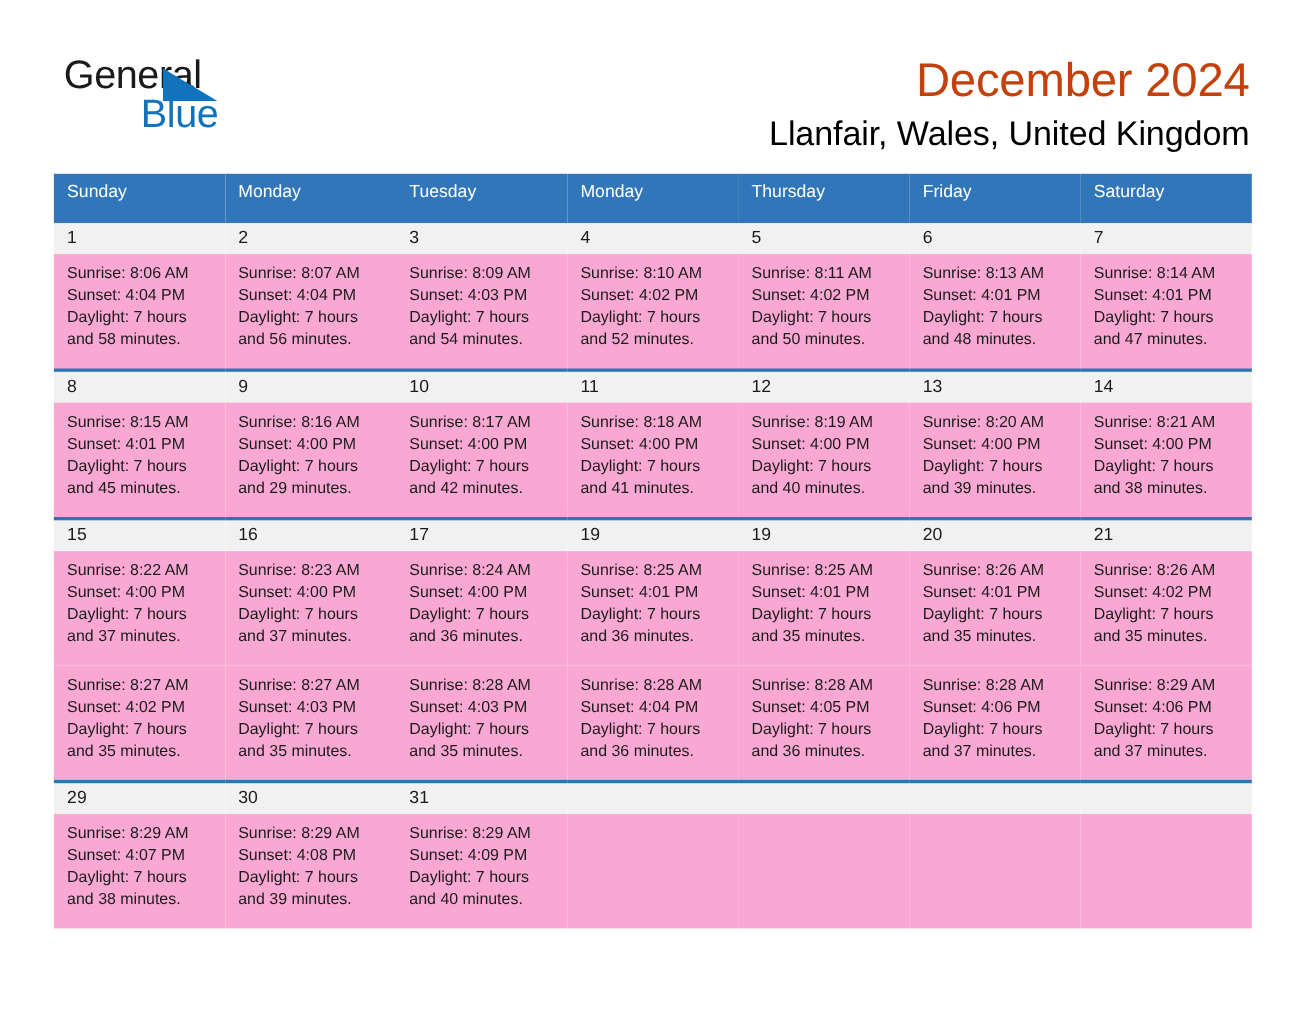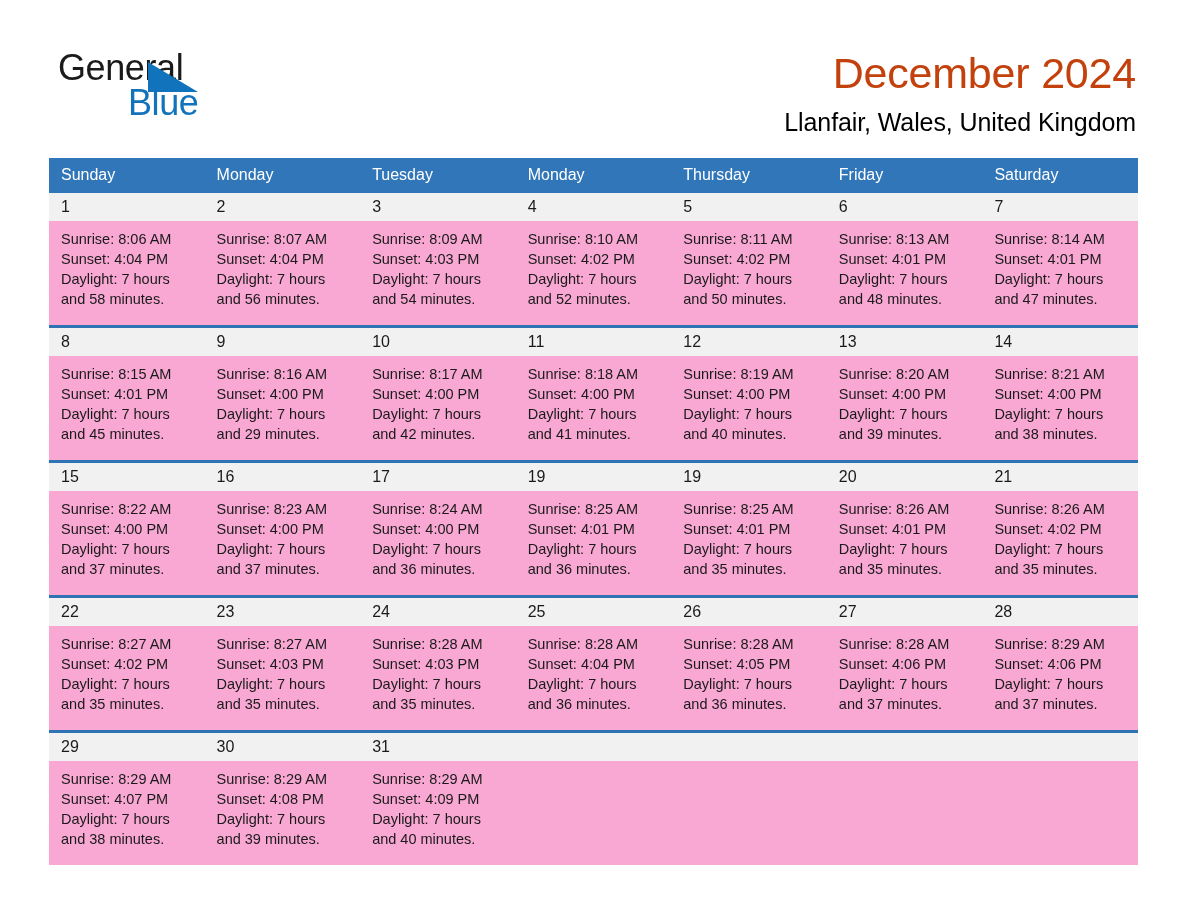--- a/index.html
+++ b/index.html
@@ -67,21 +67,21 @@
     text-align: right;
   }
   .month-title {
     font-size: 43px;
     line-height: 50px;
     font-weight: 400;
     color: #c2410c;
     letter-spacing: -0.2px;
   }
   .location-title {
-    font-size: 25px;
+    font-size: 31px;
     line-height: 32px;
     font-weight: 400;
     color: #000000;
     margin-top: 8px;
     letter-spacing: -0.1px;
   }
 
   
   .calendar {
     position: absolute;
@@ -93,21 +93,21 @@
     width: 1089px;
     border-collapse: collapse;
     table-layout: fixed;
   }
   table.cal th {
     background: #3076b8;
     color: #ffffff;
     font-size: 16px;
     font-weight: 400;
     text-align: left;
-    padding: 8px 0 9px 12px;
+    padding: 8px 0 19px 12px;
     height: 20px;
     box-sizing: border-box;
   }
   .daynum-row td {
     background: #f1f1f1;
     border-top: 3px solid #2e74b5;
     font-size: 16px;
     color: #1a1a1a;
     padding: 5px 0 5px 12px;
     height: 18px;
@@ -328,29 +328,20 @@
             <div class="detail-line">and 35 minutes.</div>
           </td>
           <td>
             <div class="detail-line">Sunrise: 8:26 AM</div>
             <div class="detail-line">Sunset: 4:02 PM</div>
             <div class="detail-line">Daylight: 7 hours</div>
             <div class="detail-line">and 35 minutes.</div>
           </td>
         </tr>
 
-        <tr class="daynum-row">
-          <td>22</td>
-          <td>23</td>
-          <td>24</td>
-          <td>25</td>
-          <td>26</td>
-          <td>27</td>
-          <td>28</td>
-        </tr>
         <tr class="detail-row">
           <td>
             <div class="detail-line">Sunrise: 8:27 AM</div>
             <div class="detail-line">Sunset: 4:02 PM</div>
             <div class="detail-line">Daylight: 7 hours</div>
             <div class="detail-line">and 35 minutes.</div>
           </td>
           <td>
             <div class="detail-line">Sunrise: 8:27 AM</div>
             <div class="detail-line">Sunset: 4:03 PM</div>

